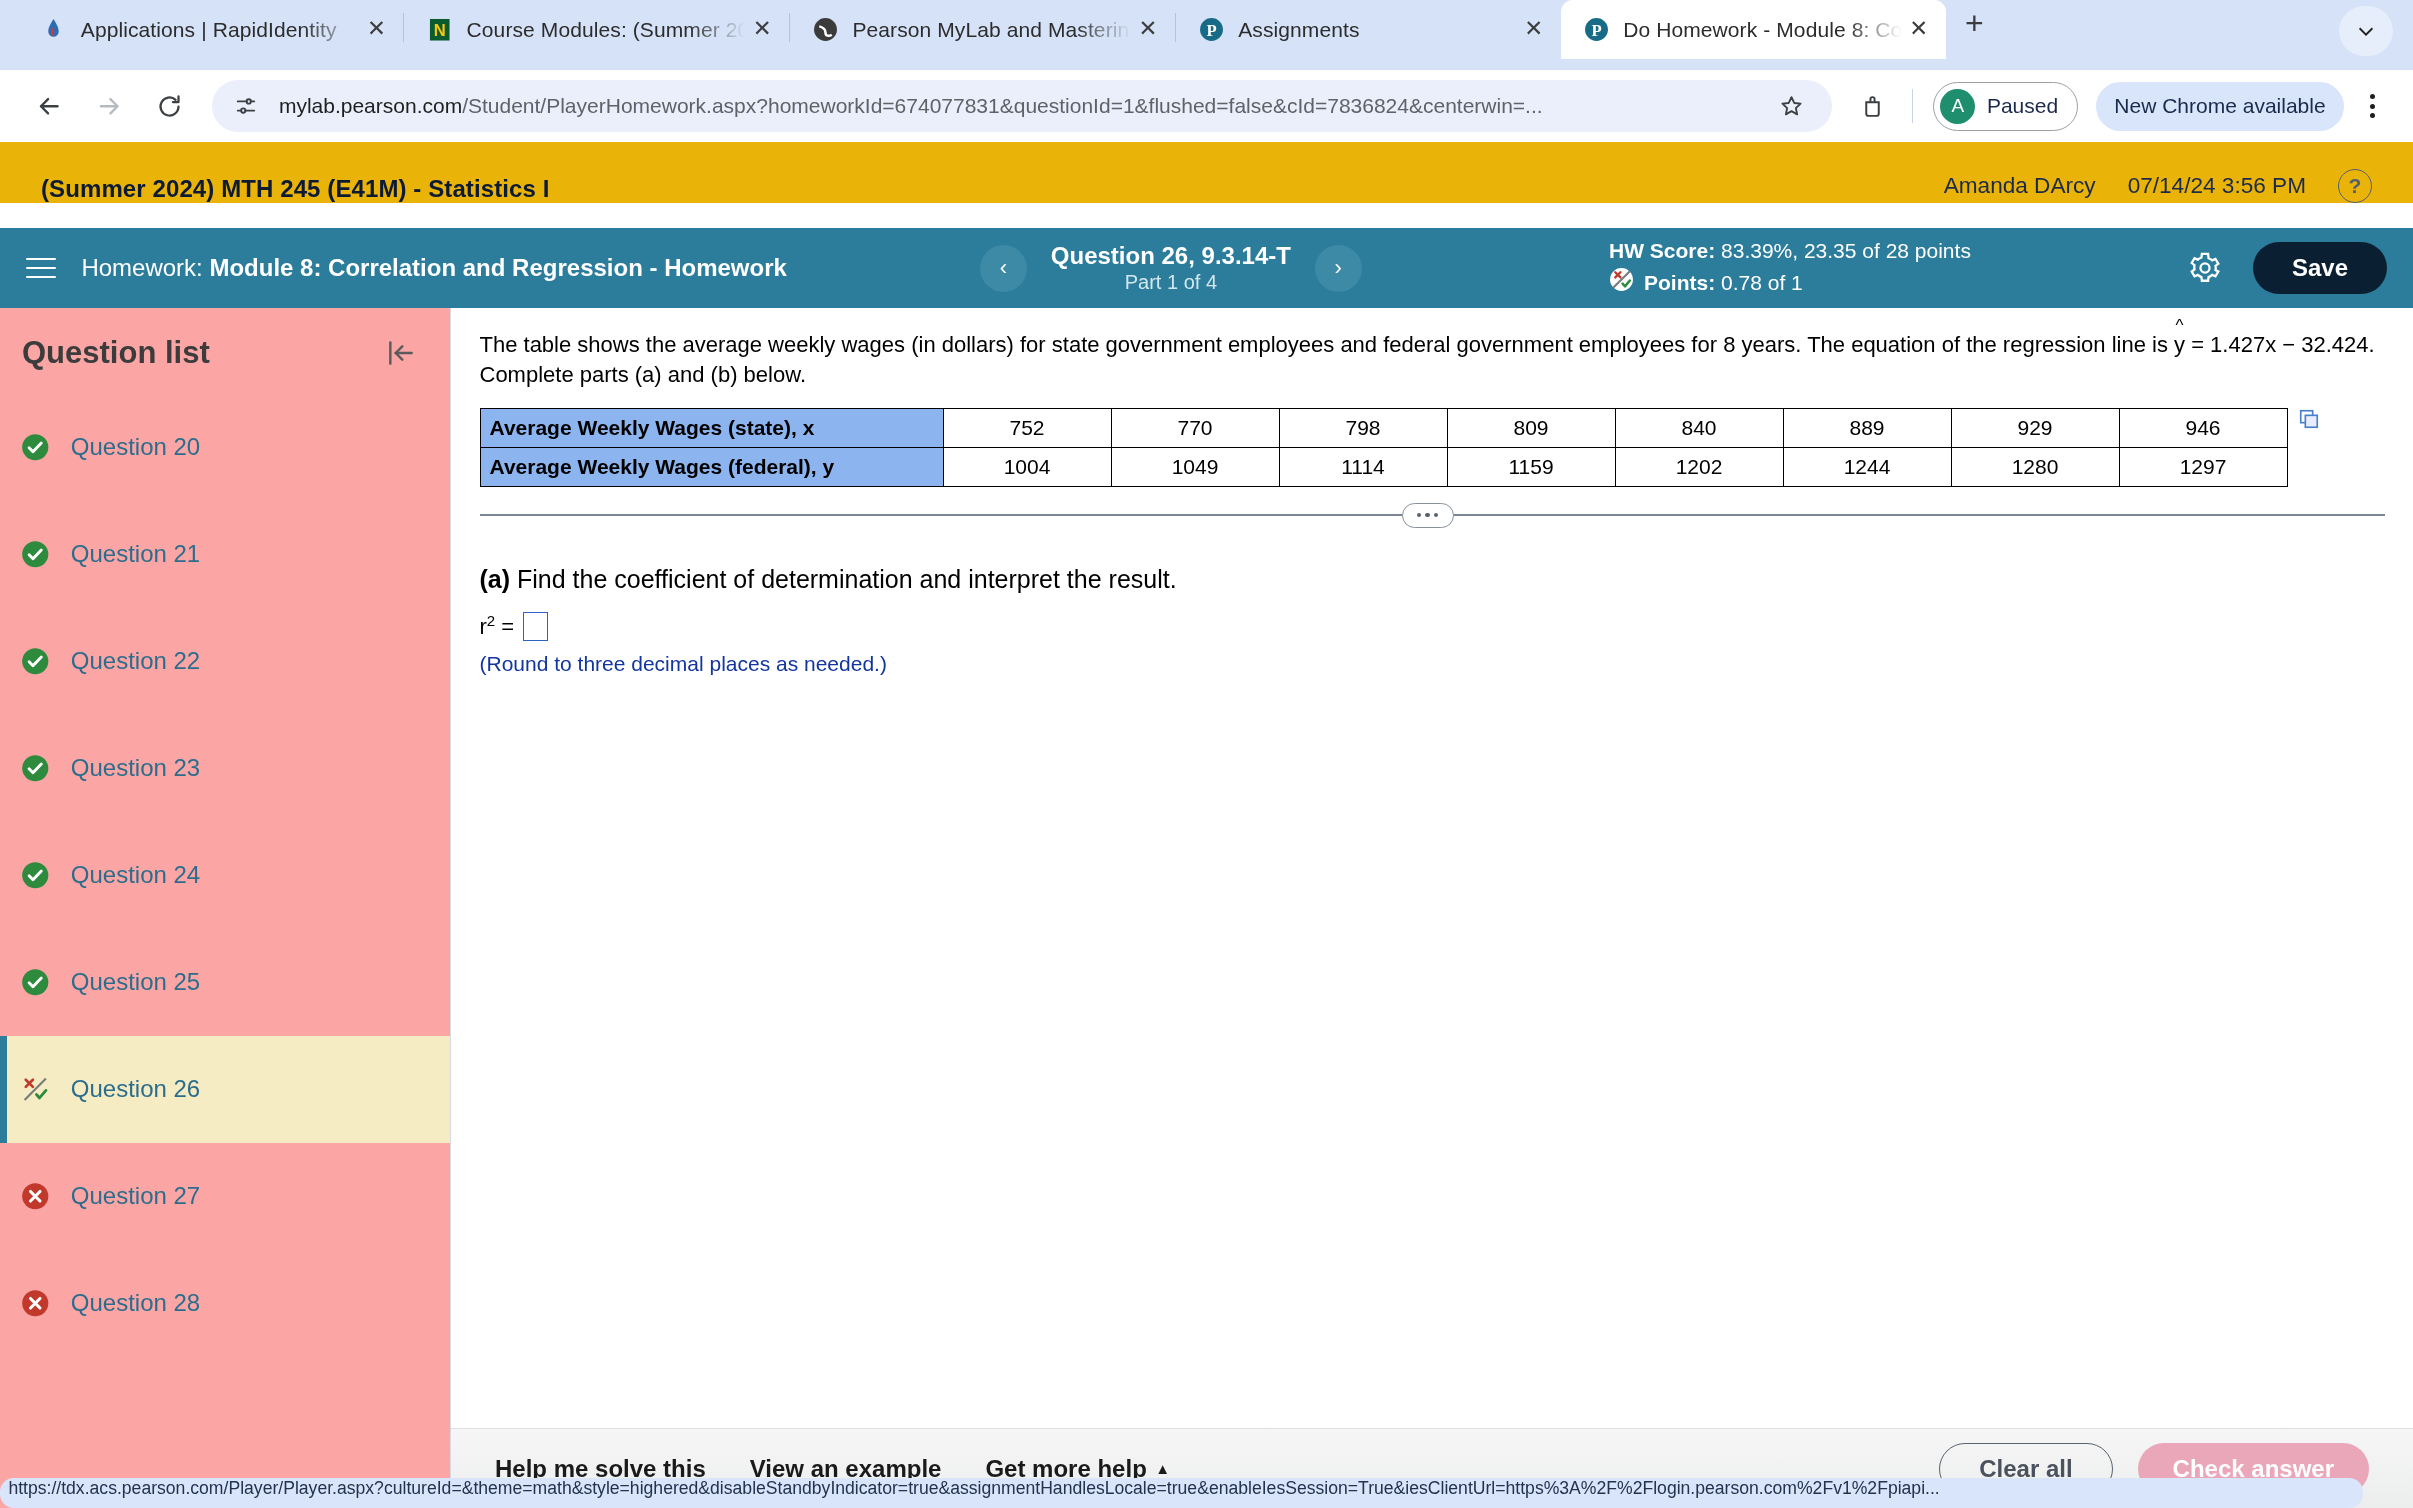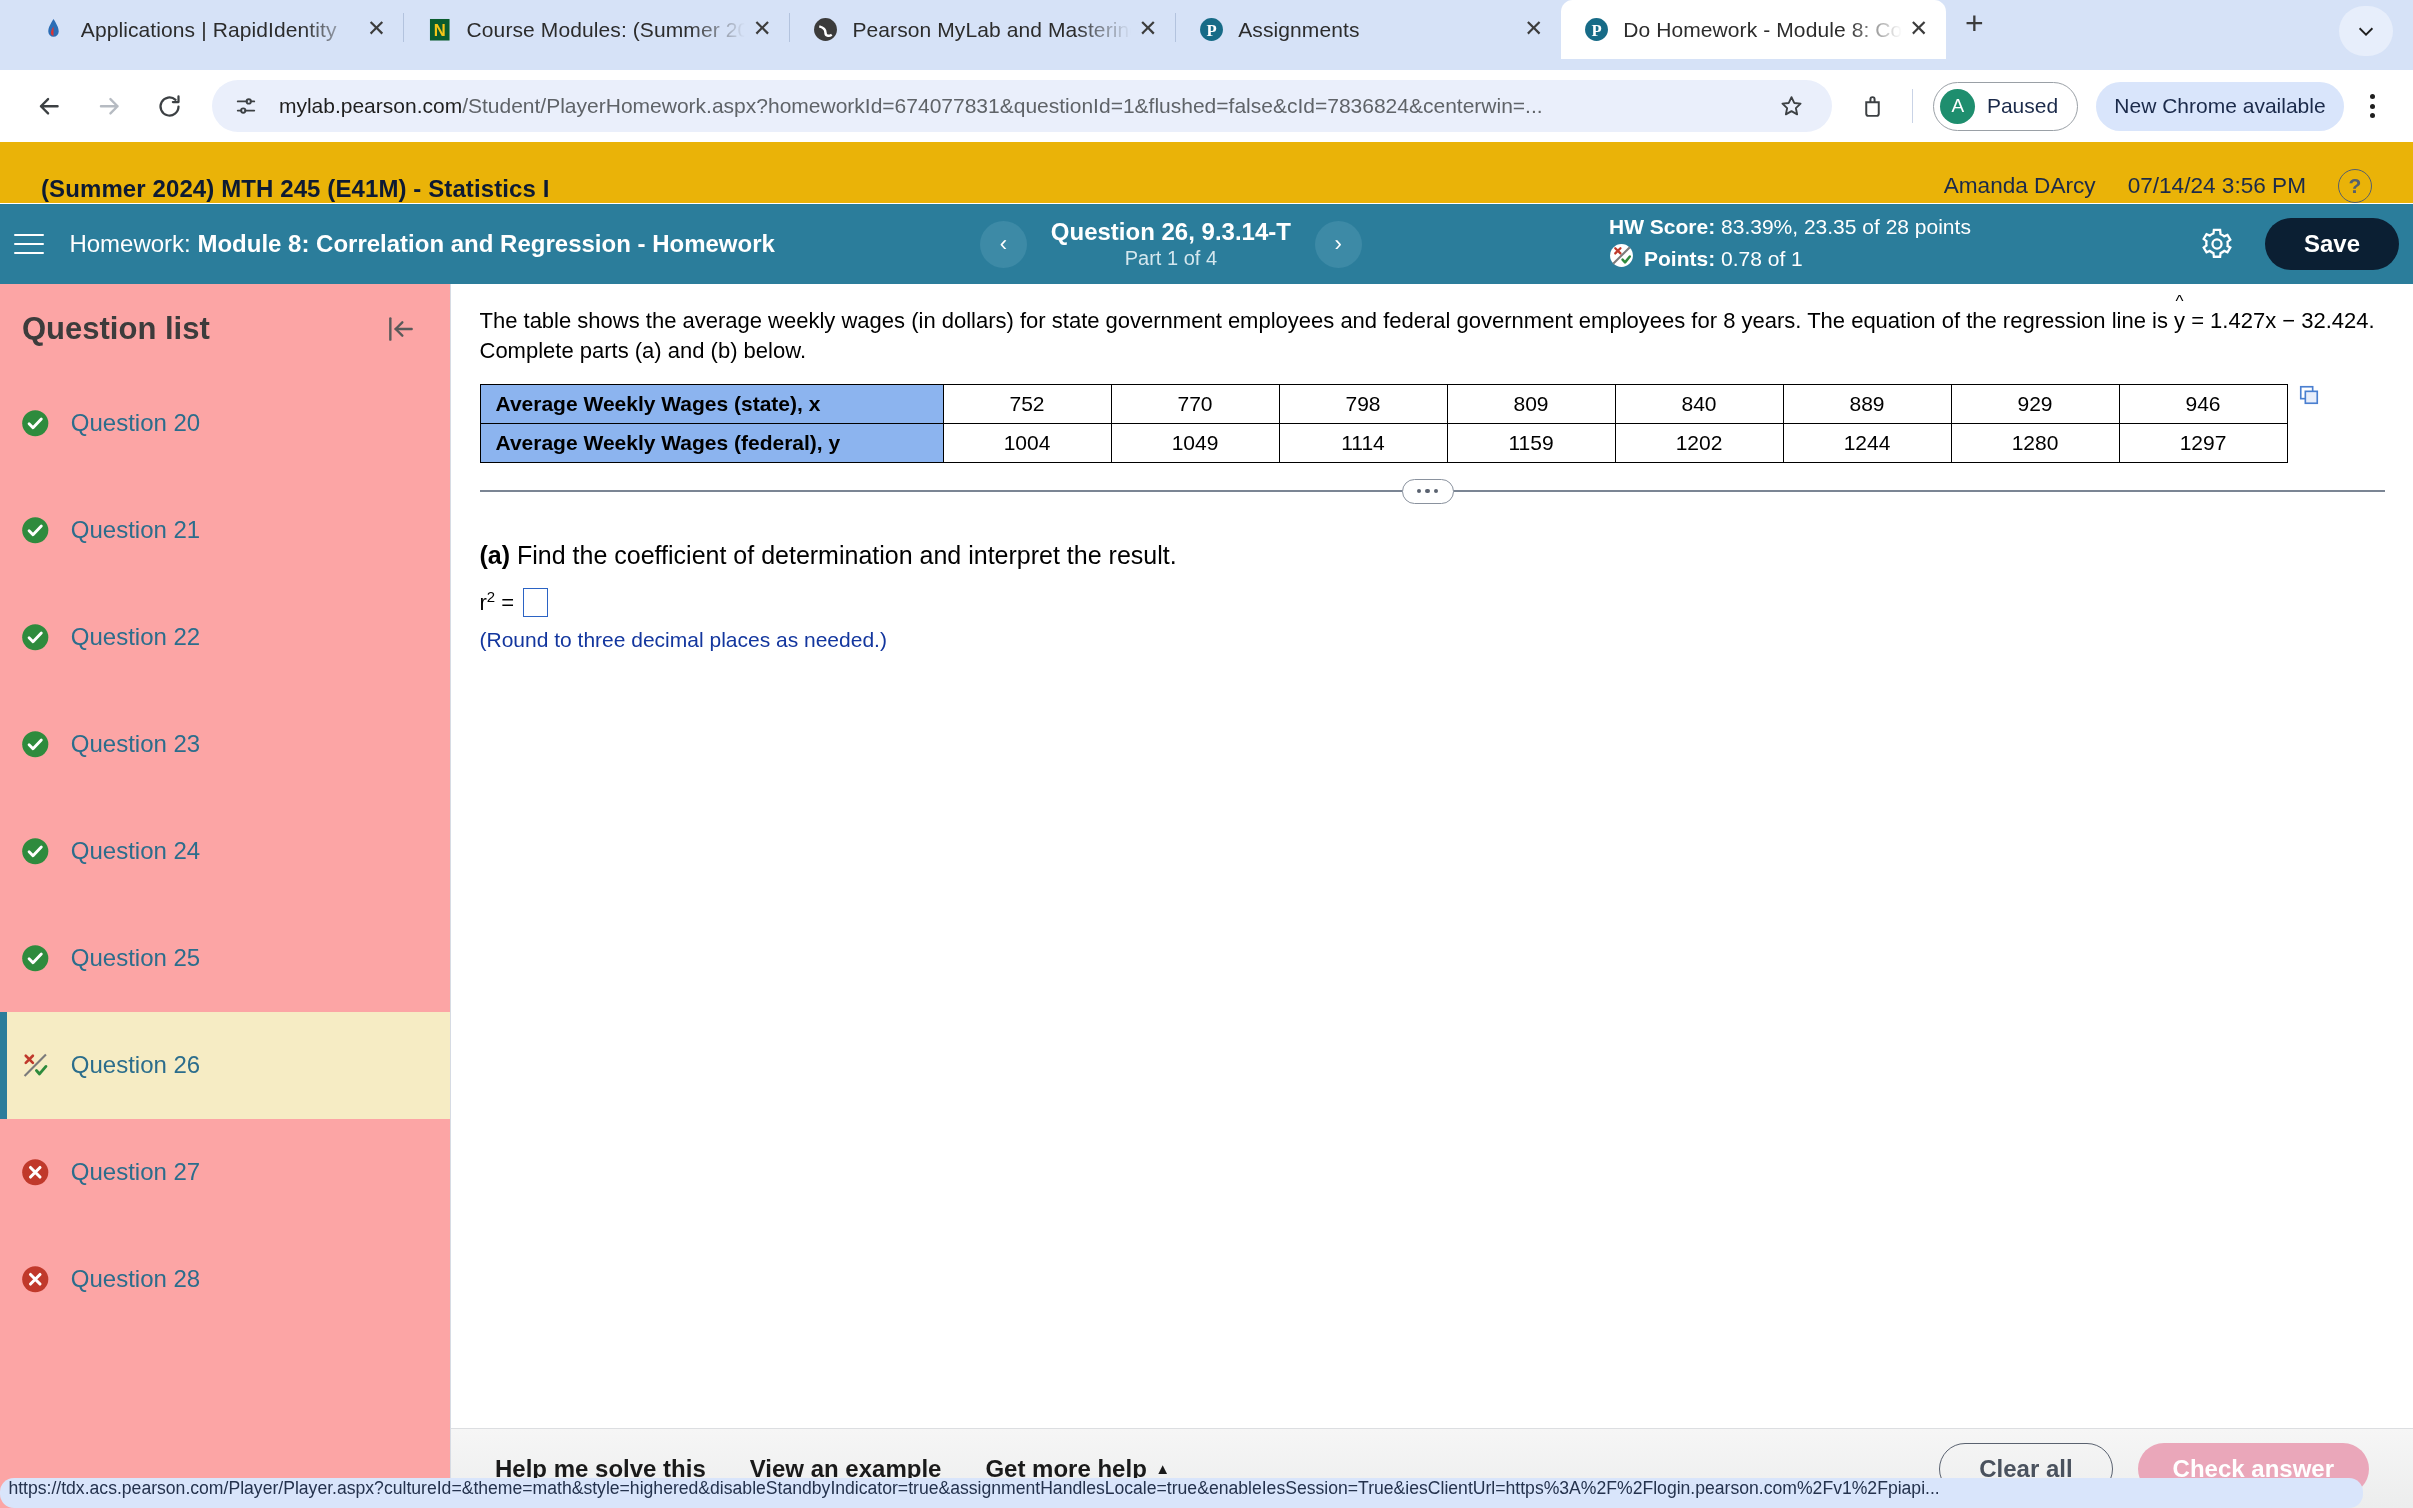--- a/index.html
+++ b/index.html
@@ -81,22 +81,23 @@
   .ph-right { margin-left:auto; display:flex; align-items:center; gap: 32px;}
   .ph-user { font-size:22.6px; color:#1b2a4a;}
   .ph-date { font-size:22.6px; color:#1b2a4a;}
   .help-circle {
     width:34px; height:34px; border-radius:50%; border:1.7px solid #55606e; color:#55606e;
     display:flex; align-items:center; justify-content:center; font-size:21px; font-weight:bold;
   }
 
   
   .hw-bar {
-    height: 80px; background:#2b7d9b; display:flex; align-items:center; padding: 0 14px; color:#fff;
+    height: 80px; background:#2b7d9b; display:flex; align-items:center; padding: 0 26px; color:#fff;
     position: relative;
+    margin-top: 24px;
   }
   .hamburger { width:37px; height:37px; display:flex; flex-direction:column; justify-content:center; gap:6.7px; margin-right:18.4px; flex-shrink:0;}
   .hamburger i { display:block; height:2.5px; background:#fff; width:30px; border-radius:1.7px;}
   .hw-title { font-size:24px; line-height:1.08; max-width: 754px;}
   .hw-title .lbl { font-weight: normal; }
   .hw-title .nm { font-weight: bold; }
 
   .q-nav { position:absolute; left: 980px; display:flex; align-items:center; gap:18.4px;}
   .q-arrow {
     width:47px; height:47px; border-radius:50%; background:#3d8aa6; display:flex; align-items:center; justify-content:center;
@@ -141,21 +142,21 @@
   .main { flex:1; display:flex; flex-direction:column; min-width:0; background:#fff; position:relative;}
   .main-scroll { flex:1; padding: 22px 28.5px 0 28.5px; overflow:hidden; }
 
   .prompt { font-size:22px; color:#000; line-height:1.36; max-width: 1927px;}
   .yhat { position:relative; display:inline-block;}
   .yhat .cap { position:absolute; top:-13.4px; left:50%; transform:translateX(-50%); font-size:17px; line-height:1;}
 
   table.data-table { border-collapse:collapse; margin-top:18.4px; table-layout:fixed;}
   table.data-table td { border: 1.7px solid #000; height: 39px; font-size:21px; text-align:center; color:#000;}
   table.data-table td.rowhead {
-    background:#8cb4ef; font-weight:bold; text-align:left; padding-left:15px; width: 463px;
+    background:#8cb4ef; font-weight:bold; text-align:left; padding-left:9px; width: 463px;
   }
   table.data-table td.val { width: 168px; }
   .tbl-wrap { display:flex; align-items:flex-start; gap: 10px;}
   .copy-ico { margin-top: 18.4px; }
 
   .splitter { margin-top: 27px; position:relative; height: 1.7px; background:#7b8594; }
   .splitter-handle {
     position:absolute; left: 922px; top:-11.7px; width:52px; height:25px; border-radius:13.4px;
     background:#fff; border:1.3px solid #8a929e; display:flex; align-items:center; justify-content:center;
     gap:4.2px;

